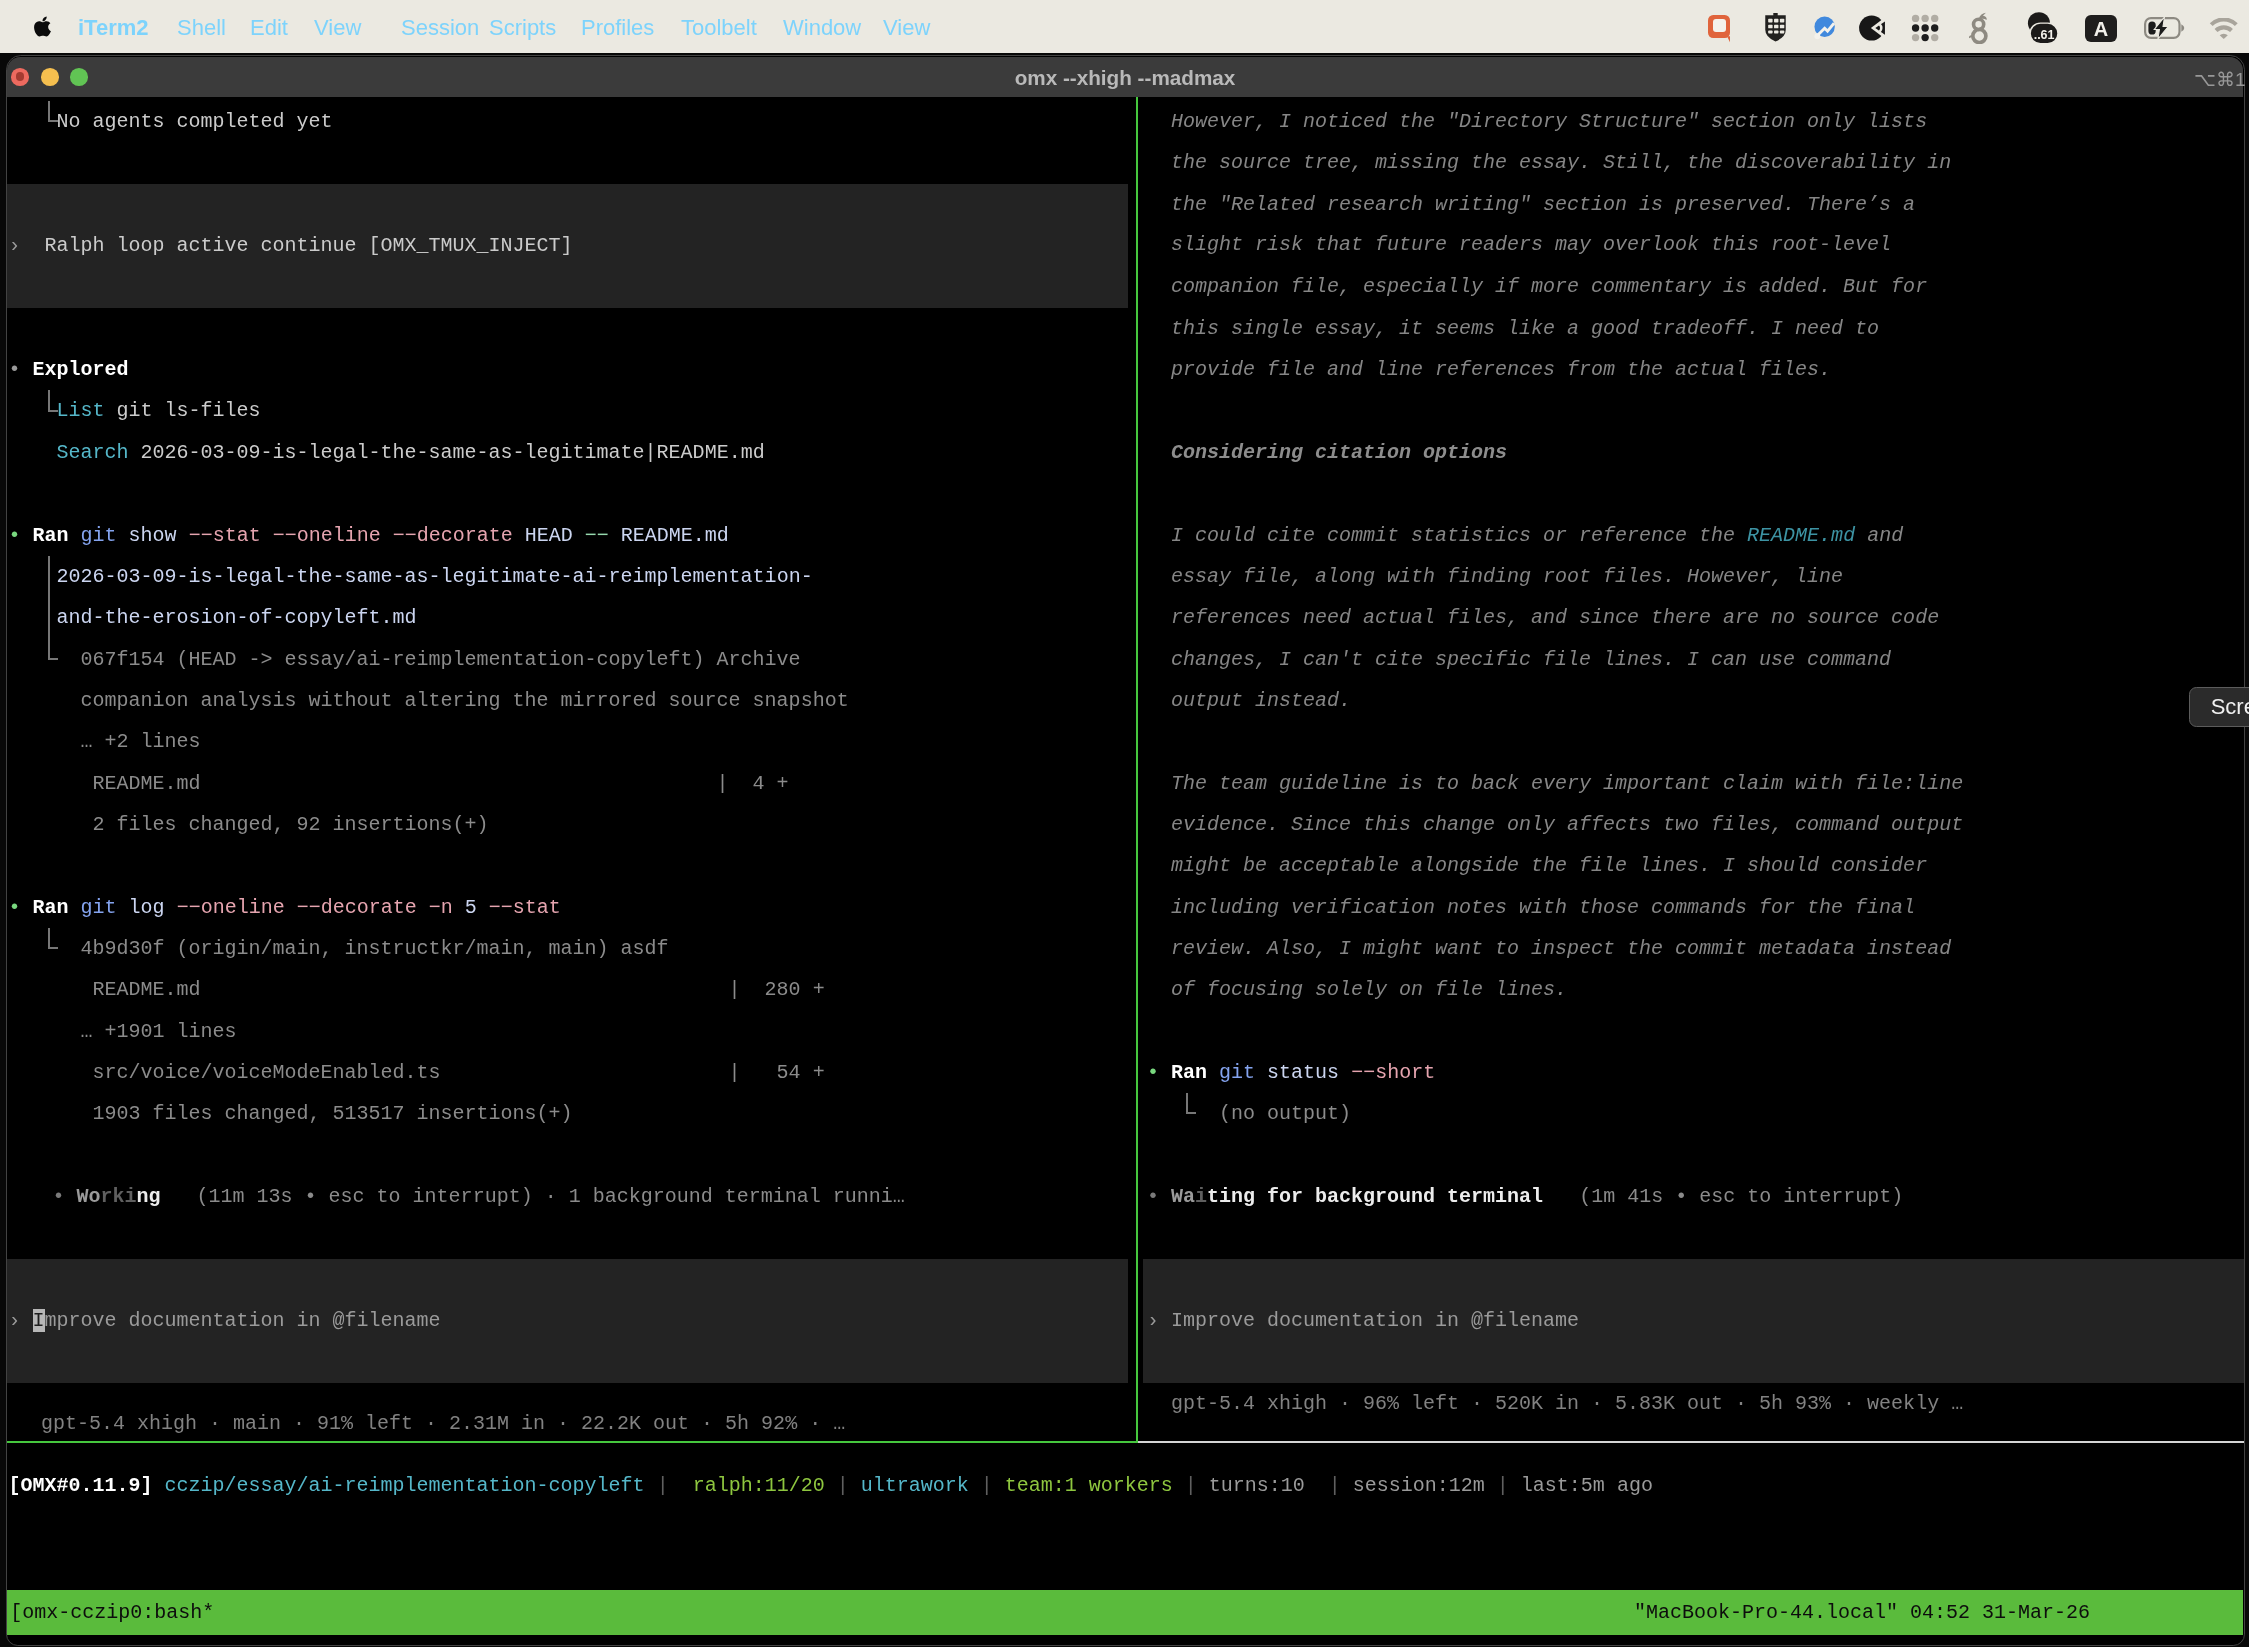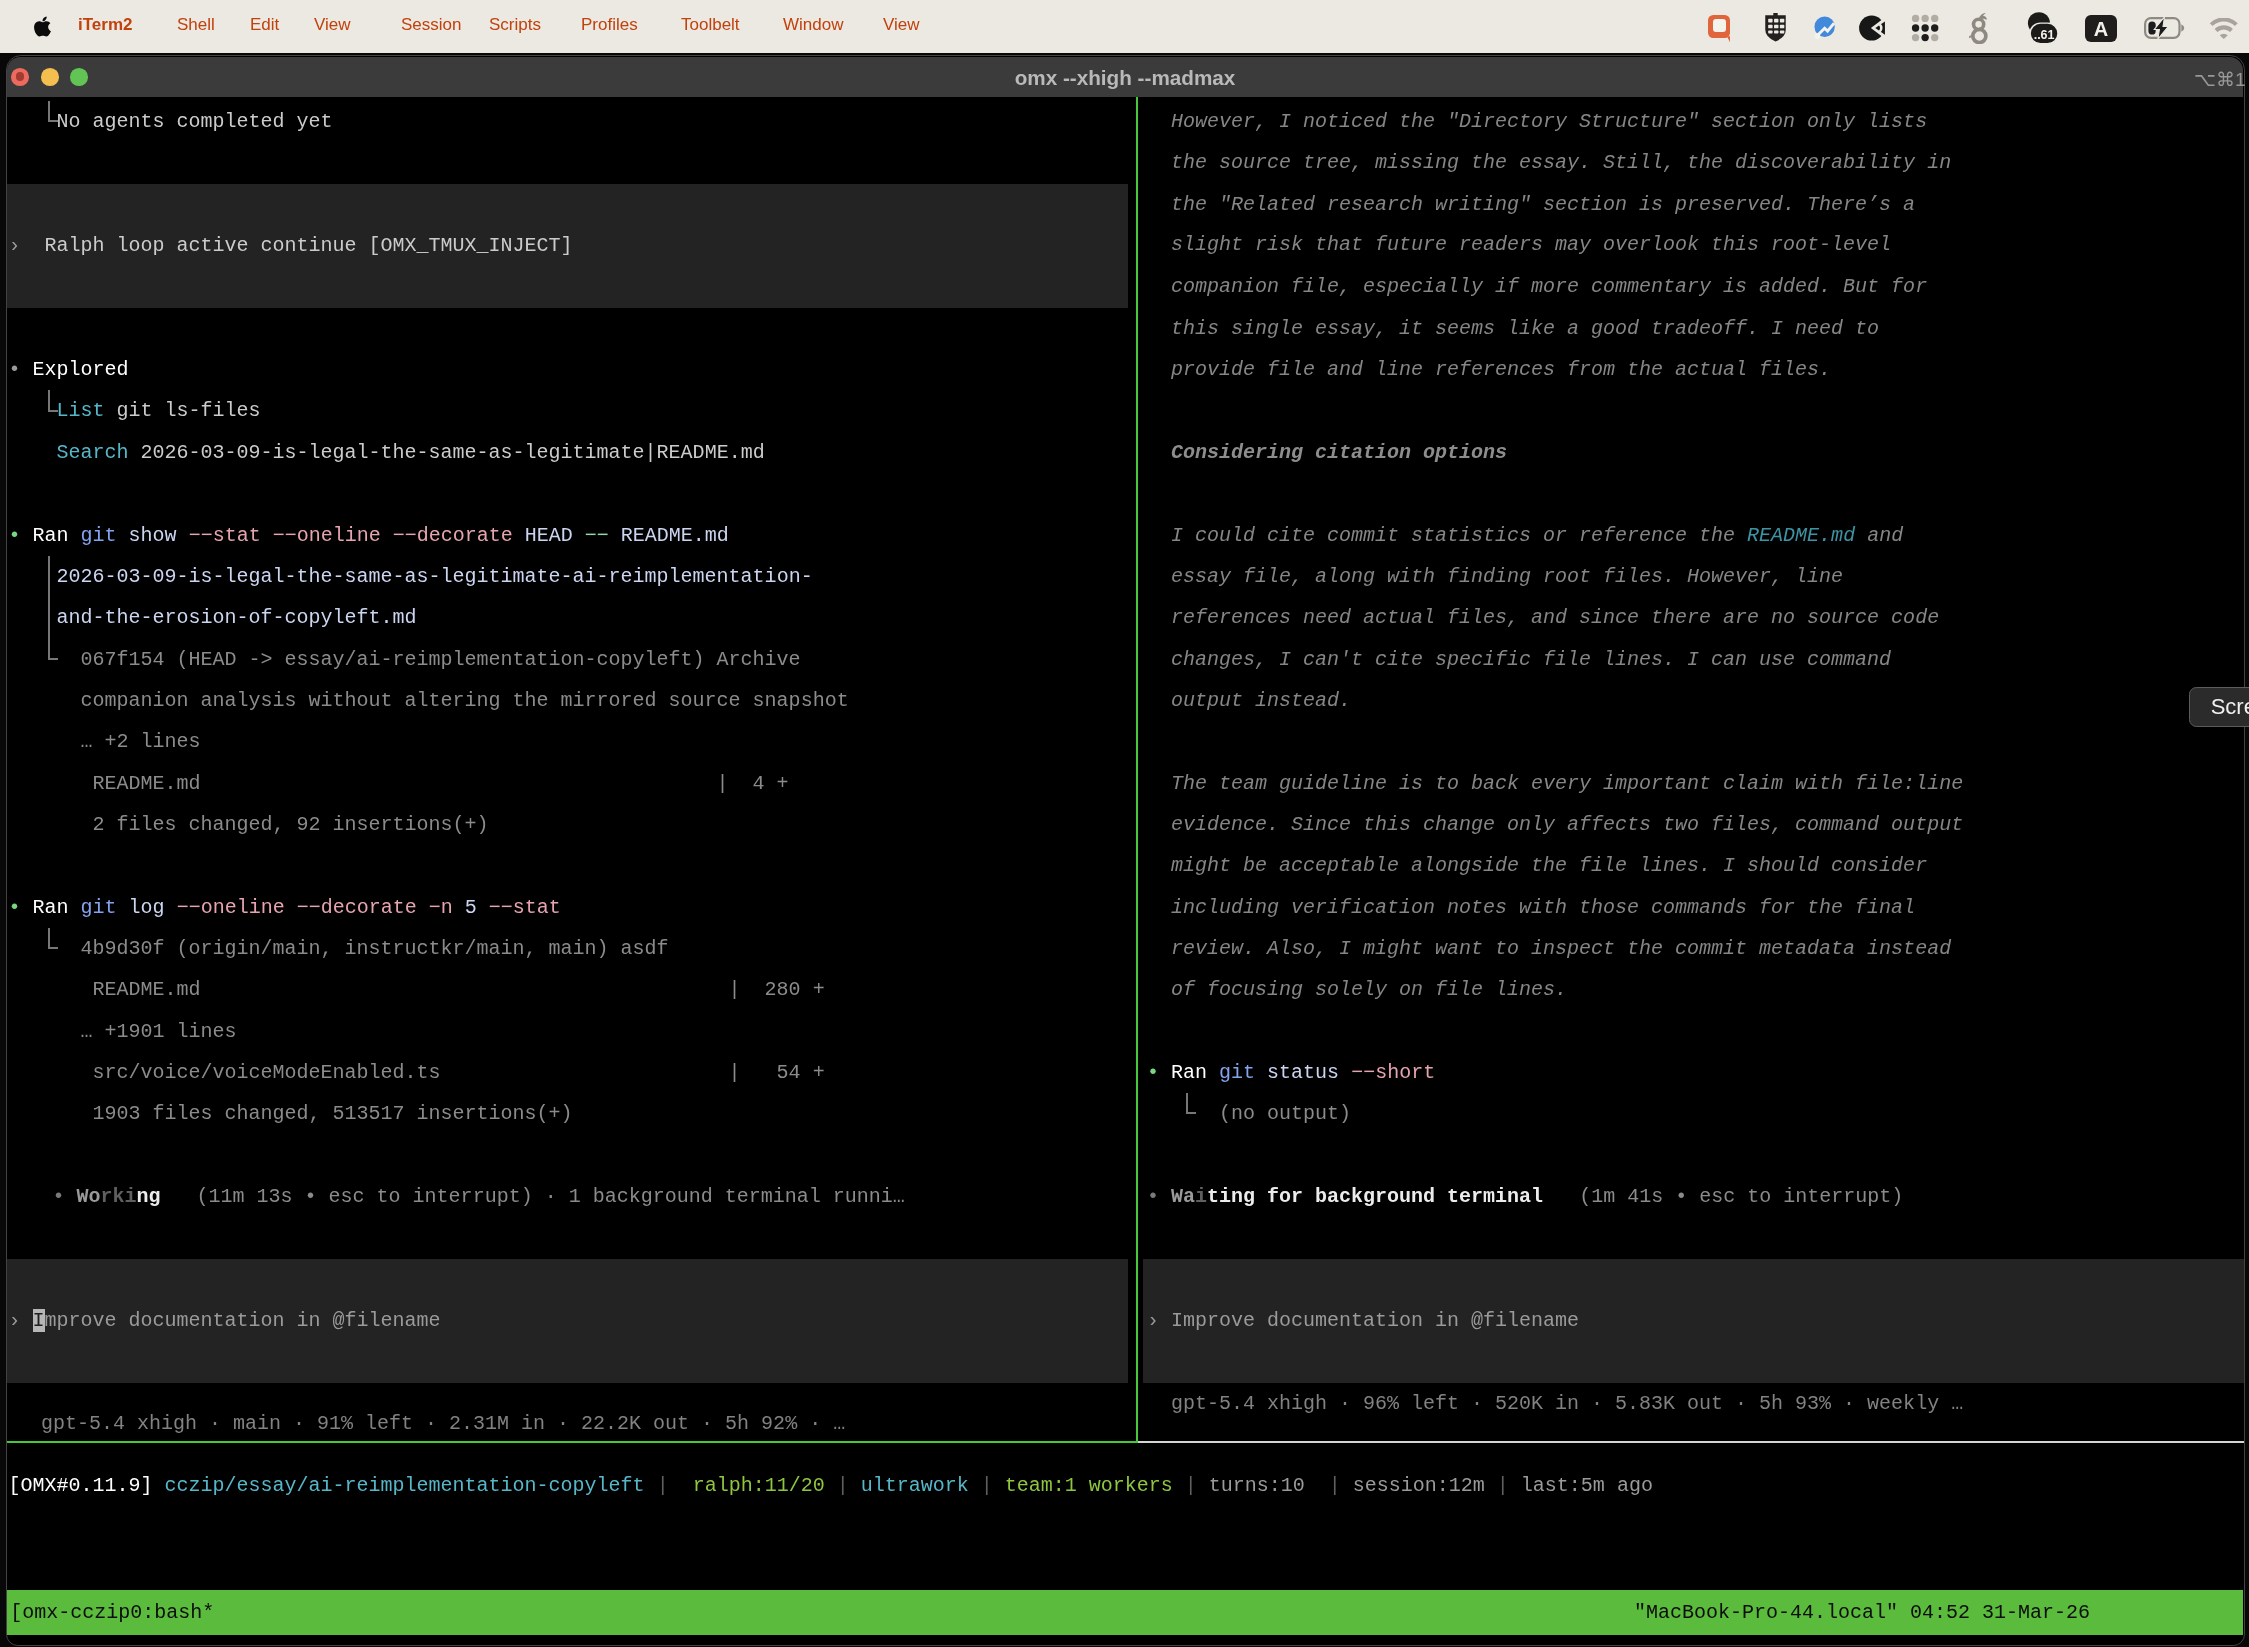--- a/index.html
+++ b/index.html
@@ -1,18 +1,18 @@
 <!DOCTYPE html>
 <html style="font-size:11.8px"><head><meta charset="utf-8">
 <style>
   * { margin:0; padding:0; box-sizing:border-box; }
   html,body { width:2250px; height:1648px; background:#080808; overflow:hidden; position:relative; }
   .m  { position:absolute; font-family:"Liberation Mono",monospace; font-size:20px; line-height:41px; white-space:pre; }
   .d  { color:#cbcbcb; }
-  .w  { color:#ffffff; font-weight:normal; }
+  .w  { color:#ffffff; font-weight:bold; }
   .g  { color:#8b8b8b;padding-left:24px; }
   .g9 { color:#9a9a9a; }
   .g7 { color:#7a7a7a; }
   .gd { color:#828282; }
   .gi { color:#868686; font-style:italic; }
   .gib{ color:#8d8d8d; font-style:italic; font-weight:bold; }
   .b  { color:#84a3ee; }
   .c  { color:#55b7c9; }
   .ct { color:#3d93a3; }
   .p  { color:#e5a4af; }
@@ -28,21 +28,21 @@
   .vl { position:absolute; width:1.5px; background:#777777; }
   .hl { position:absolute; height:1.5px; background:#777777; }
   .sans { font-family:"Liberation Sans",sans-serif; }
 </style></head>
 <body>
 
 <div style="position:absolute;left:0;top:0;width:2250px;height:53px;background:#ebe9e1"></div>
 <svg class="apple" style="position:absolute;left:32px;top:14.8px" width="20" height="23" viewBox="0 0 162 170">
   <path fill="#0b0b0b" d="M150.37 130.25c-2.45 5.66-5.35 10.87-8.71 15.66-4.58 6.53-8.33 11.05-11.22 13.56-4.48 4.12-9.28 6.23-14.42 6.35-3.69 0-8.14-1.05-13.32-3.18-5.2-2.12-9.97-3.17-14.34-3.17-4.58 0-9.49 1.05-14.75 3.17-5.26 2.13-9.5 3.24-12.74 3.35-4.93.21-9.84-1.96-14.75-6.52-3.13-2.73-7.04-7.41-11.73-14.04-5.03-7.08-9.17-15.29-12.41-24.65-3.47-10.11-5.21-19.9-5.21-29.38 0-10.86 2.35-20.22 7.04-28.07 3.69-6.3 8.61-11.28 14.76-14.93s12.79-5.51 19.95-5.63c3.91 0 9.05 1.21 15.43 3.59 6.36 2.39 10.45 3.6 12.24 3.6 1.34 0 5.88-1.42 13.57-4.24 7.28-2.62 13.42-3.7 18.45-3.28 13.63 1.1 23.87 6.47 30.68 16.15-12.19 7.39-18.22 17.73-18.1 31 .11 10.34 3.86 18.94 11.23 25.77 3.34 3.17 7.07 5.62 11.22 7.36-.9 2.61-1.85 5.11-2.86 7.51zM119.11 7.24c0 8.1-2.96 15.67-8.86 22.67-7.12 8.32-15.73 13.13-25.07 12.38a25.22 25.22 0 0 1-.19-3.07c0-7.78 3.39-16.1 9.4-22.91 3-3.45 6.82-6.31 11.45-8.6 4.62-2.25 8.99-3.5 13.1-3.74.12 1.08.17 2.17.17 3.27z"></path>
 </svg>
-<div class="sans" style="position:absolute;left:0;top:-1.5px;height:53px;width:2250px;font-size:17px;color:#c2410c">
+<div class="sans" style="position:absolute;left:0;top:-1.5px;height:53px;width:2250px;font-size:22px;color:#7dd3fc">
   <span style="position:absolute;left:78px;top:16px;font-weight:bold">iTerm2</span>
   <span style="position:absolute;left:177px;top:16px">Shell</span>
   <span style="position:absolute;left:250px;top:16px">Edit</span>
   <span style="position:absolute;left:314px;top:16px">View</span>
   <span style="position:absolute;left:401px;top:16px">Session</span>
   <span style="position:absolute;left:489px;top:16px">Scripts</span>
   <span style="position:absolute;left:581px;top:16px">Profiles</span>
   <span style="position:absolute;left:681px;top:16px">Toolbelt</span>
   <span style="position:absolute;left:783px;top:16px">Window</span>
   <span style="position:absolute;left:883px;top:16px">View</span>

